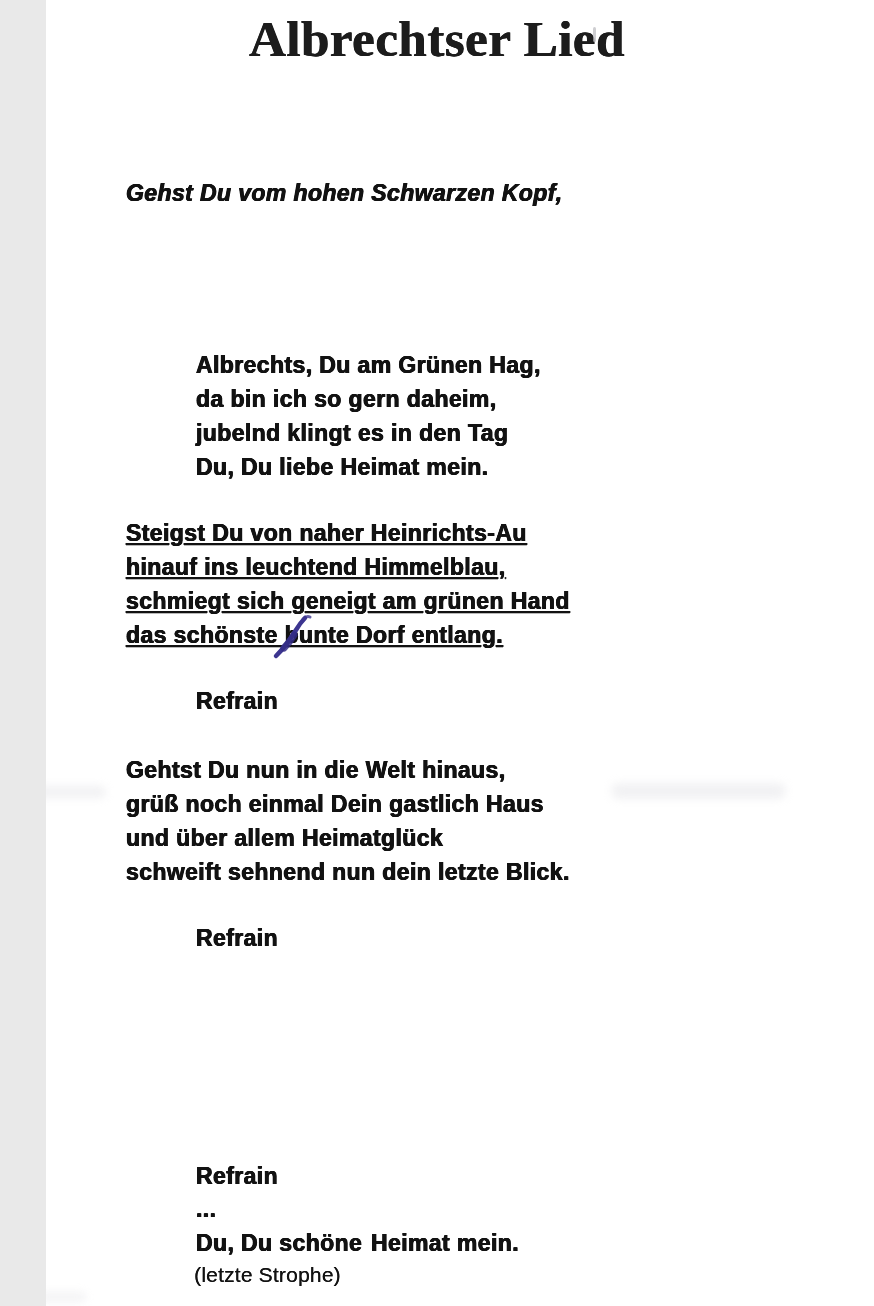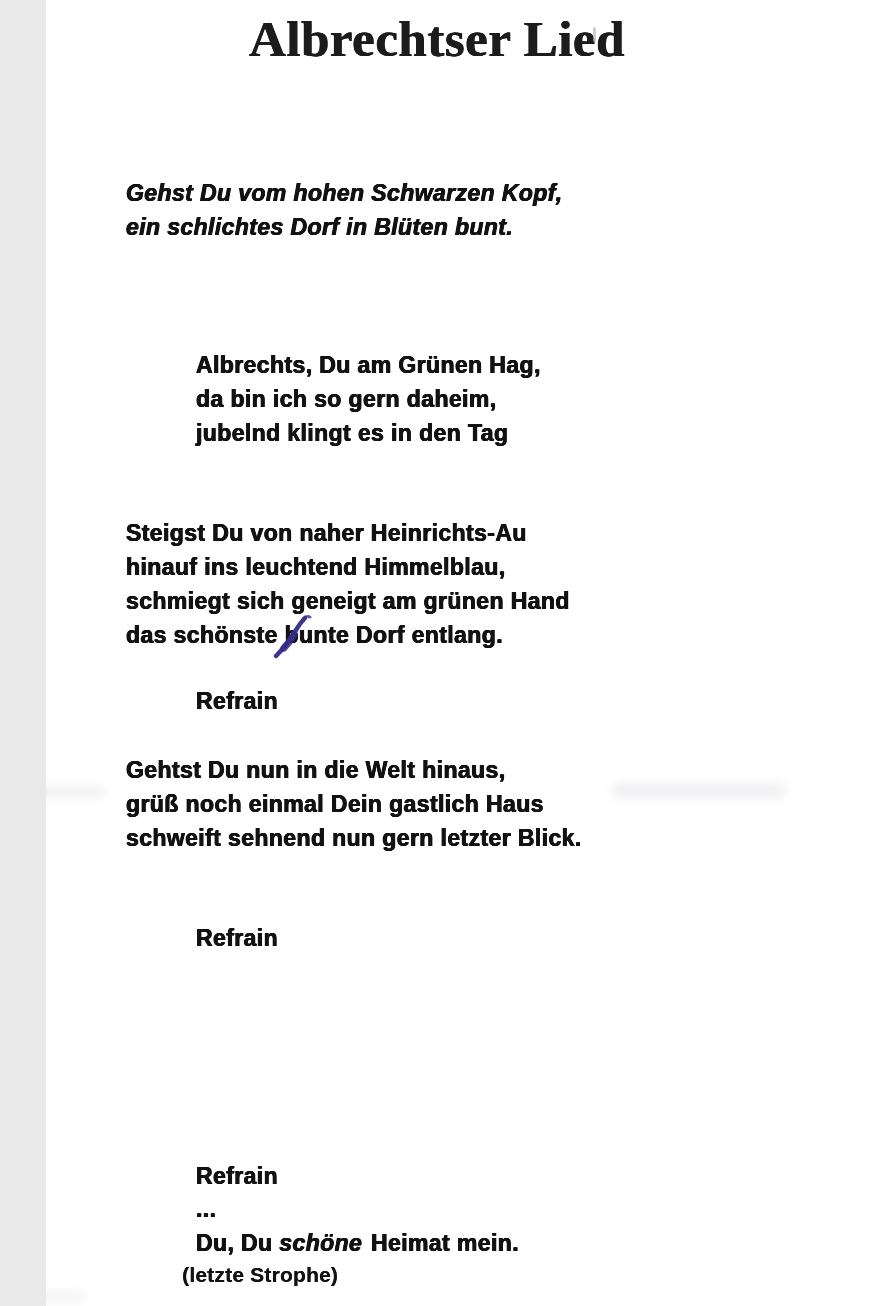--- a/index.html
+++ b/index.html
@@ -31,34 +31,34 @@
     font-weight: 700;
     font-size: 23px;
     line-height: 34px;
     letter-spacing: 0.4px;
     white-space: nowrap;
     text-shadow: 0.45px 0 currentColor, -0.45px 0 currentColor, 0 0.3px currentColor;
   }
   .stanza div { white-space: nowrap; }
   .stanza-1 { left: 80px;  top: 176px; font-style: italic; }
   .stanza-2 { left: 150px; top: 348px; }
-  .stanza-3 { left: 80px;  top: 516px; }
+  .stanza-3 { left: 80px;  top: 516px; text-decoration: underline; }
   .refrain-1 { left: 150px; top: 684px; }
   .stanza-4 { left: 80px;  top: 753px; }
   .refrain-2 { left: 150px; top: 921px; }
   .stanza-5 { left: 80px;  top: 989px; }
   .refrain-3 { left: 150px; top: 1159px; }
   .ellipsis-line { left: 150px; top: 1192px; }
   .final-line { left: 150px; top: 1226px; }
-  .final-line .italic { font-style: italic; padding-right: 2px; }
+  .final-line .italic { padding-right: 2px; }
   .footnote {
     position: absolute;
-    left: 136px;
+    left: 148px;
     top: 1263px;
-    font-weight: 700;
+    font-weight: 400;
     font-size: 21px;
     letter-spacing: 0.2px;
     white-space: nowrap;
     text-shadow: 0.2px 0 currentColor;
   }
   .pen-mark {
     position: absolute;
     left: 224px;
     top: 610px;
     width: 44px;
@@ -89,48 +89,49 @@
 </head>
 <body>
 
 <div class="page">
 
   <h1 class="doc-title">Albrechtser Lied</h1>
   <div class="title-speck"></div>
 
   <div class="stanza stanza-1">
     <div>Gehst Du vom hohen Schwarzen Kopf,</div>
-    <div>ein schlichtes Dorf in Blüten bunt.</div>
   </div>
 
   <div class="stanza stanza-2">
     <div>Albrechts, Du am Grünen Hag,</div>
     <div>da bin ich so gern daheim,</div>
     <div>jubelnd klingt es in den Tag</div>
+    <div>Du, Du liebe Heimat mein.</div>
   </div>
 
   <div class="stanza stanza-3">
     <div>Steigst Du von naher Heinrichts-Au</div>
     <div>hinauf ins leuchtend Himmelblau,</div>
     <div>schmiegt sich geneigt am grünen Hand</div>
     <div>das schönste bunte Dorf entlang.</div>
   </div>
 
   <svg class="pen-mark" viewBox="0 0 44 52">
     <path d="M6 46 C 14 38, 20 30, 26 20 C 29 15, 32 11, 35 8" stroke="#3c3590" stroke-width="4.5" fill="none" stroke-linecap="round"></path>
     <path d="M14 38 C 18 34, 21 30, 24 25" stroke="#322c85" stroke-width="7" fill="none" stroke-linecap="round" opacity="0.85"></path>
     <path d="M33 9 C 35 7, 38 6, 40 7" stroke="#3c3590" stroke-width="3" fill="none" stroke-linecap="round" opacity="0.8"></path>
   </svg>
 
   <div class="refrain refrain-1">Refrain</div>
 
   <div class="stanza stanza-4">
     <div>Gehtst Du nun in die Welt hinaus,</div>
     <div>grüß noch einmal Dein gastlich Haus</div>
-    <div>schweift sehnend nun gern letzter Blick.</div>
+    <div>und über allem Heimatglück</div>
+    <div>schweift sehnend nun dein letzte Blick.</div>
   </div>
 
   <div class="smudge smudge-right"></div>
   <div class="smudge smudge-left"></div>
 
   <div class="refrain refrain-2">Refrain</div>
 
 
   <div class="refrain refrain-3">Refrain</div>
 

